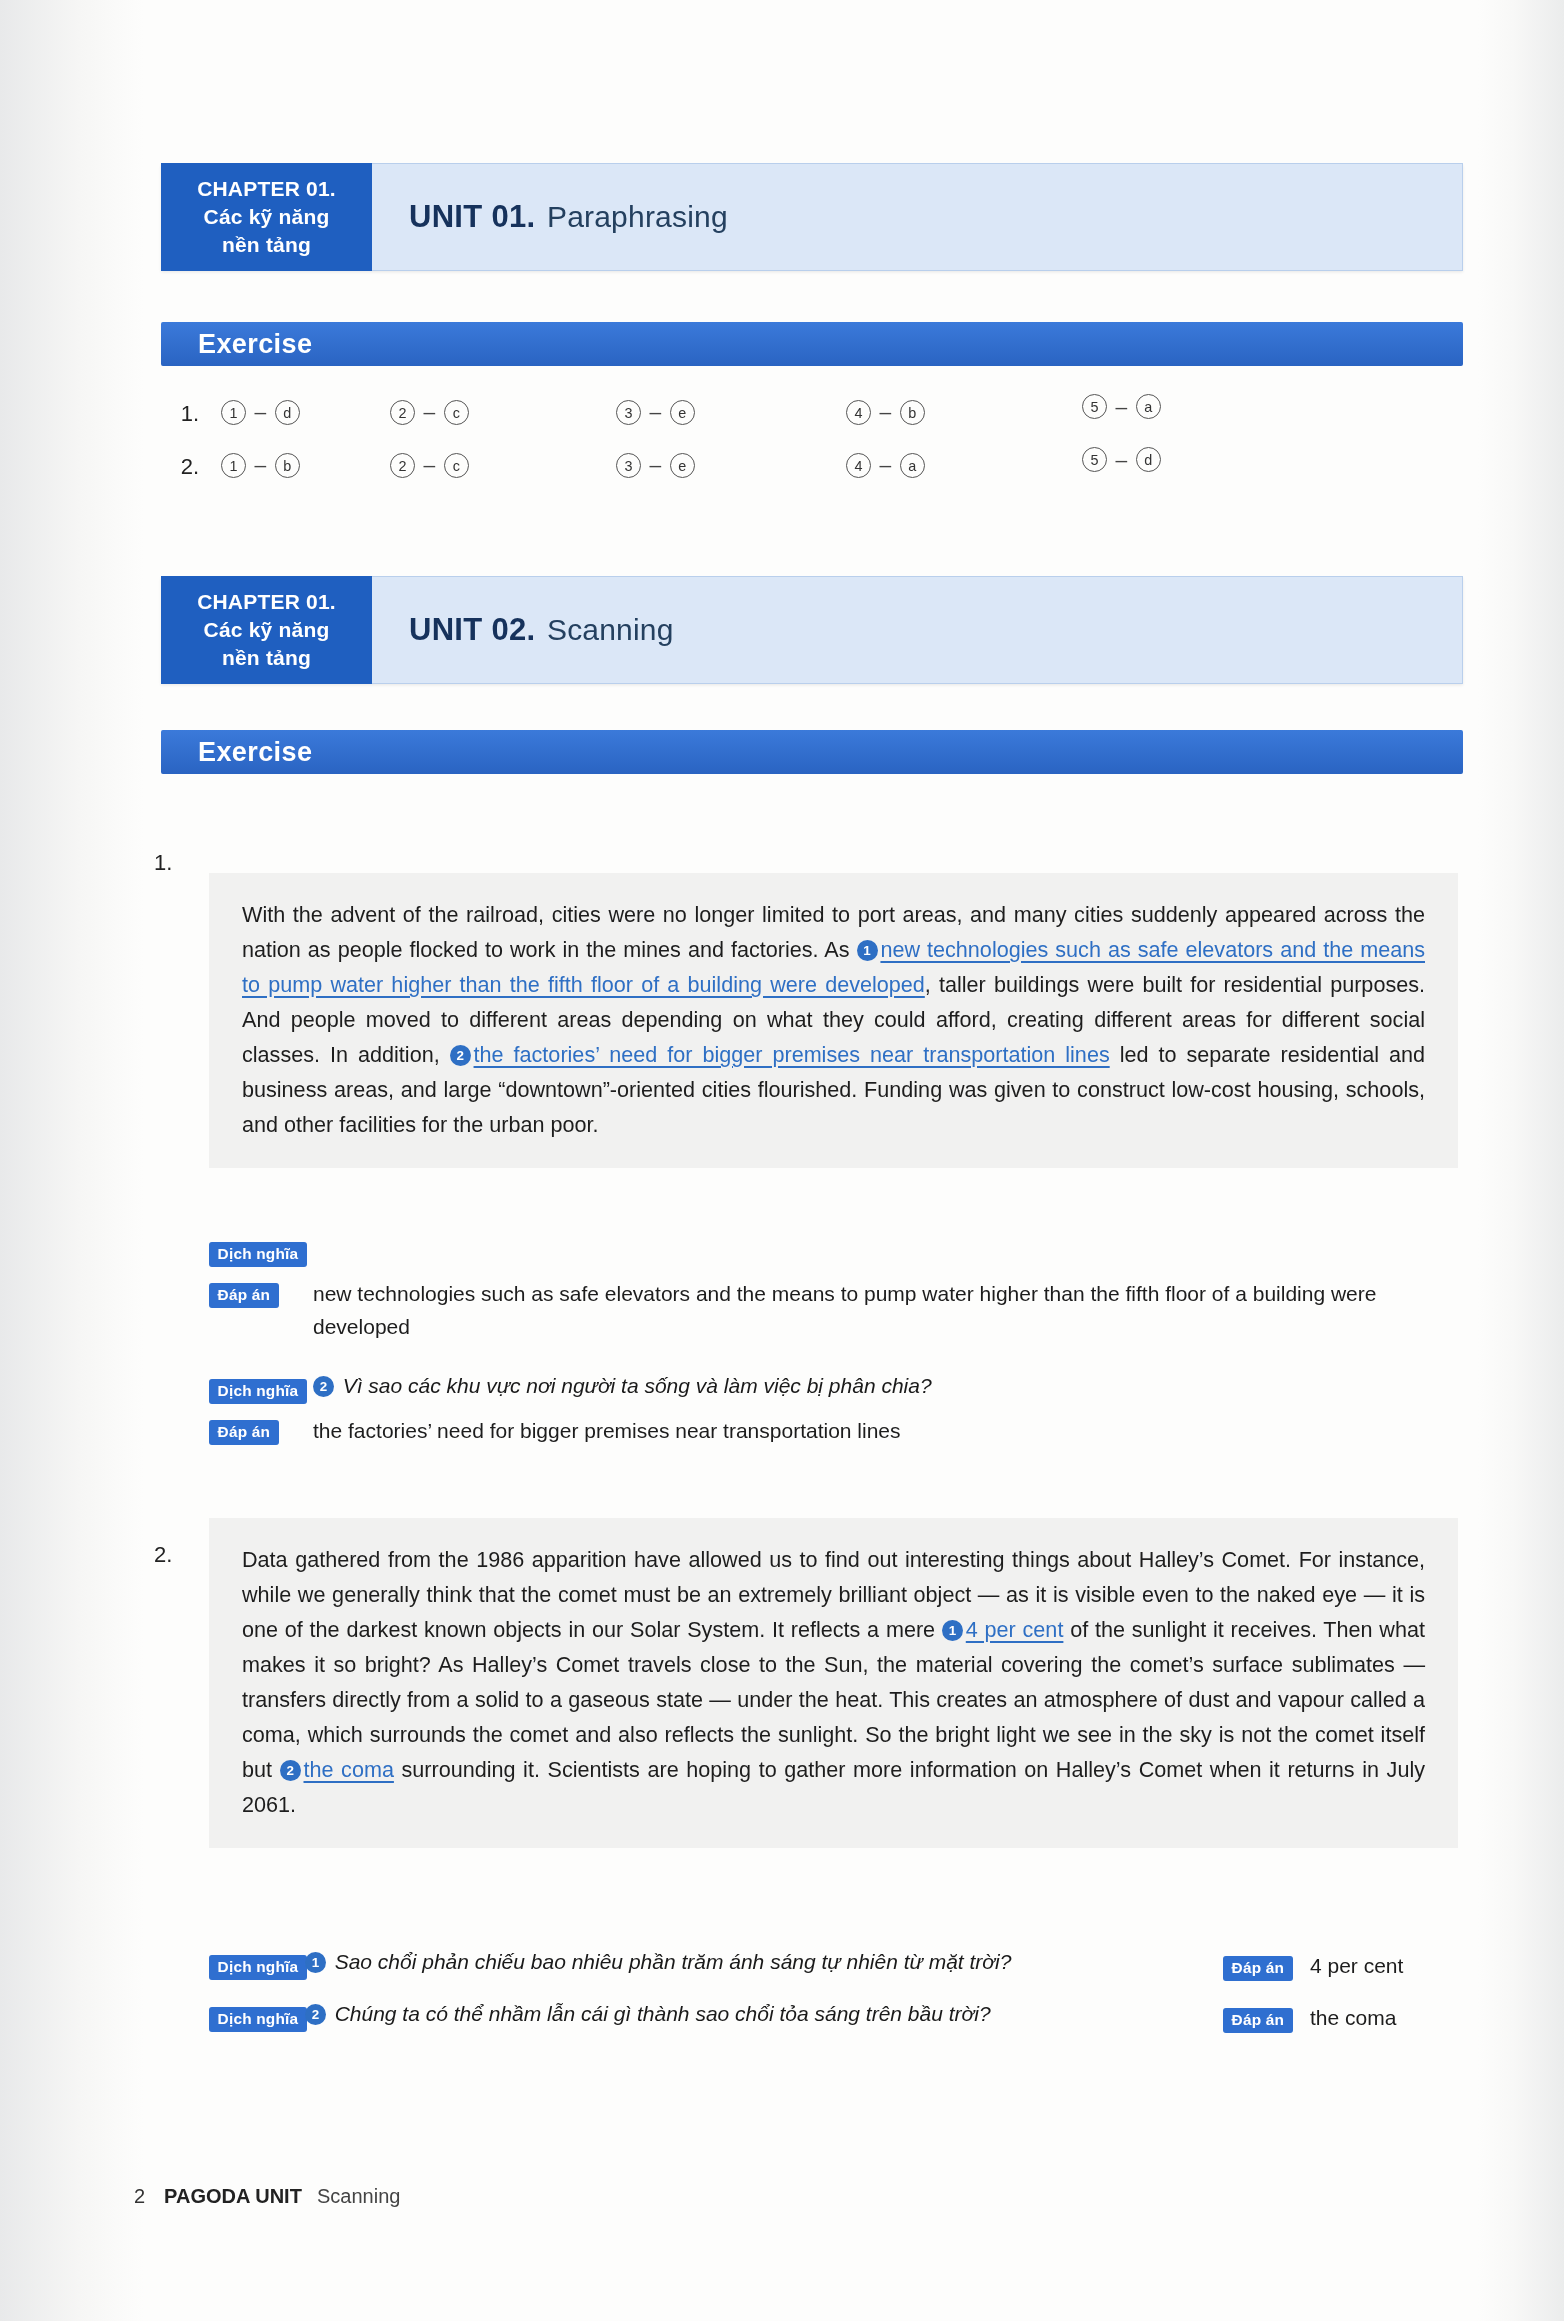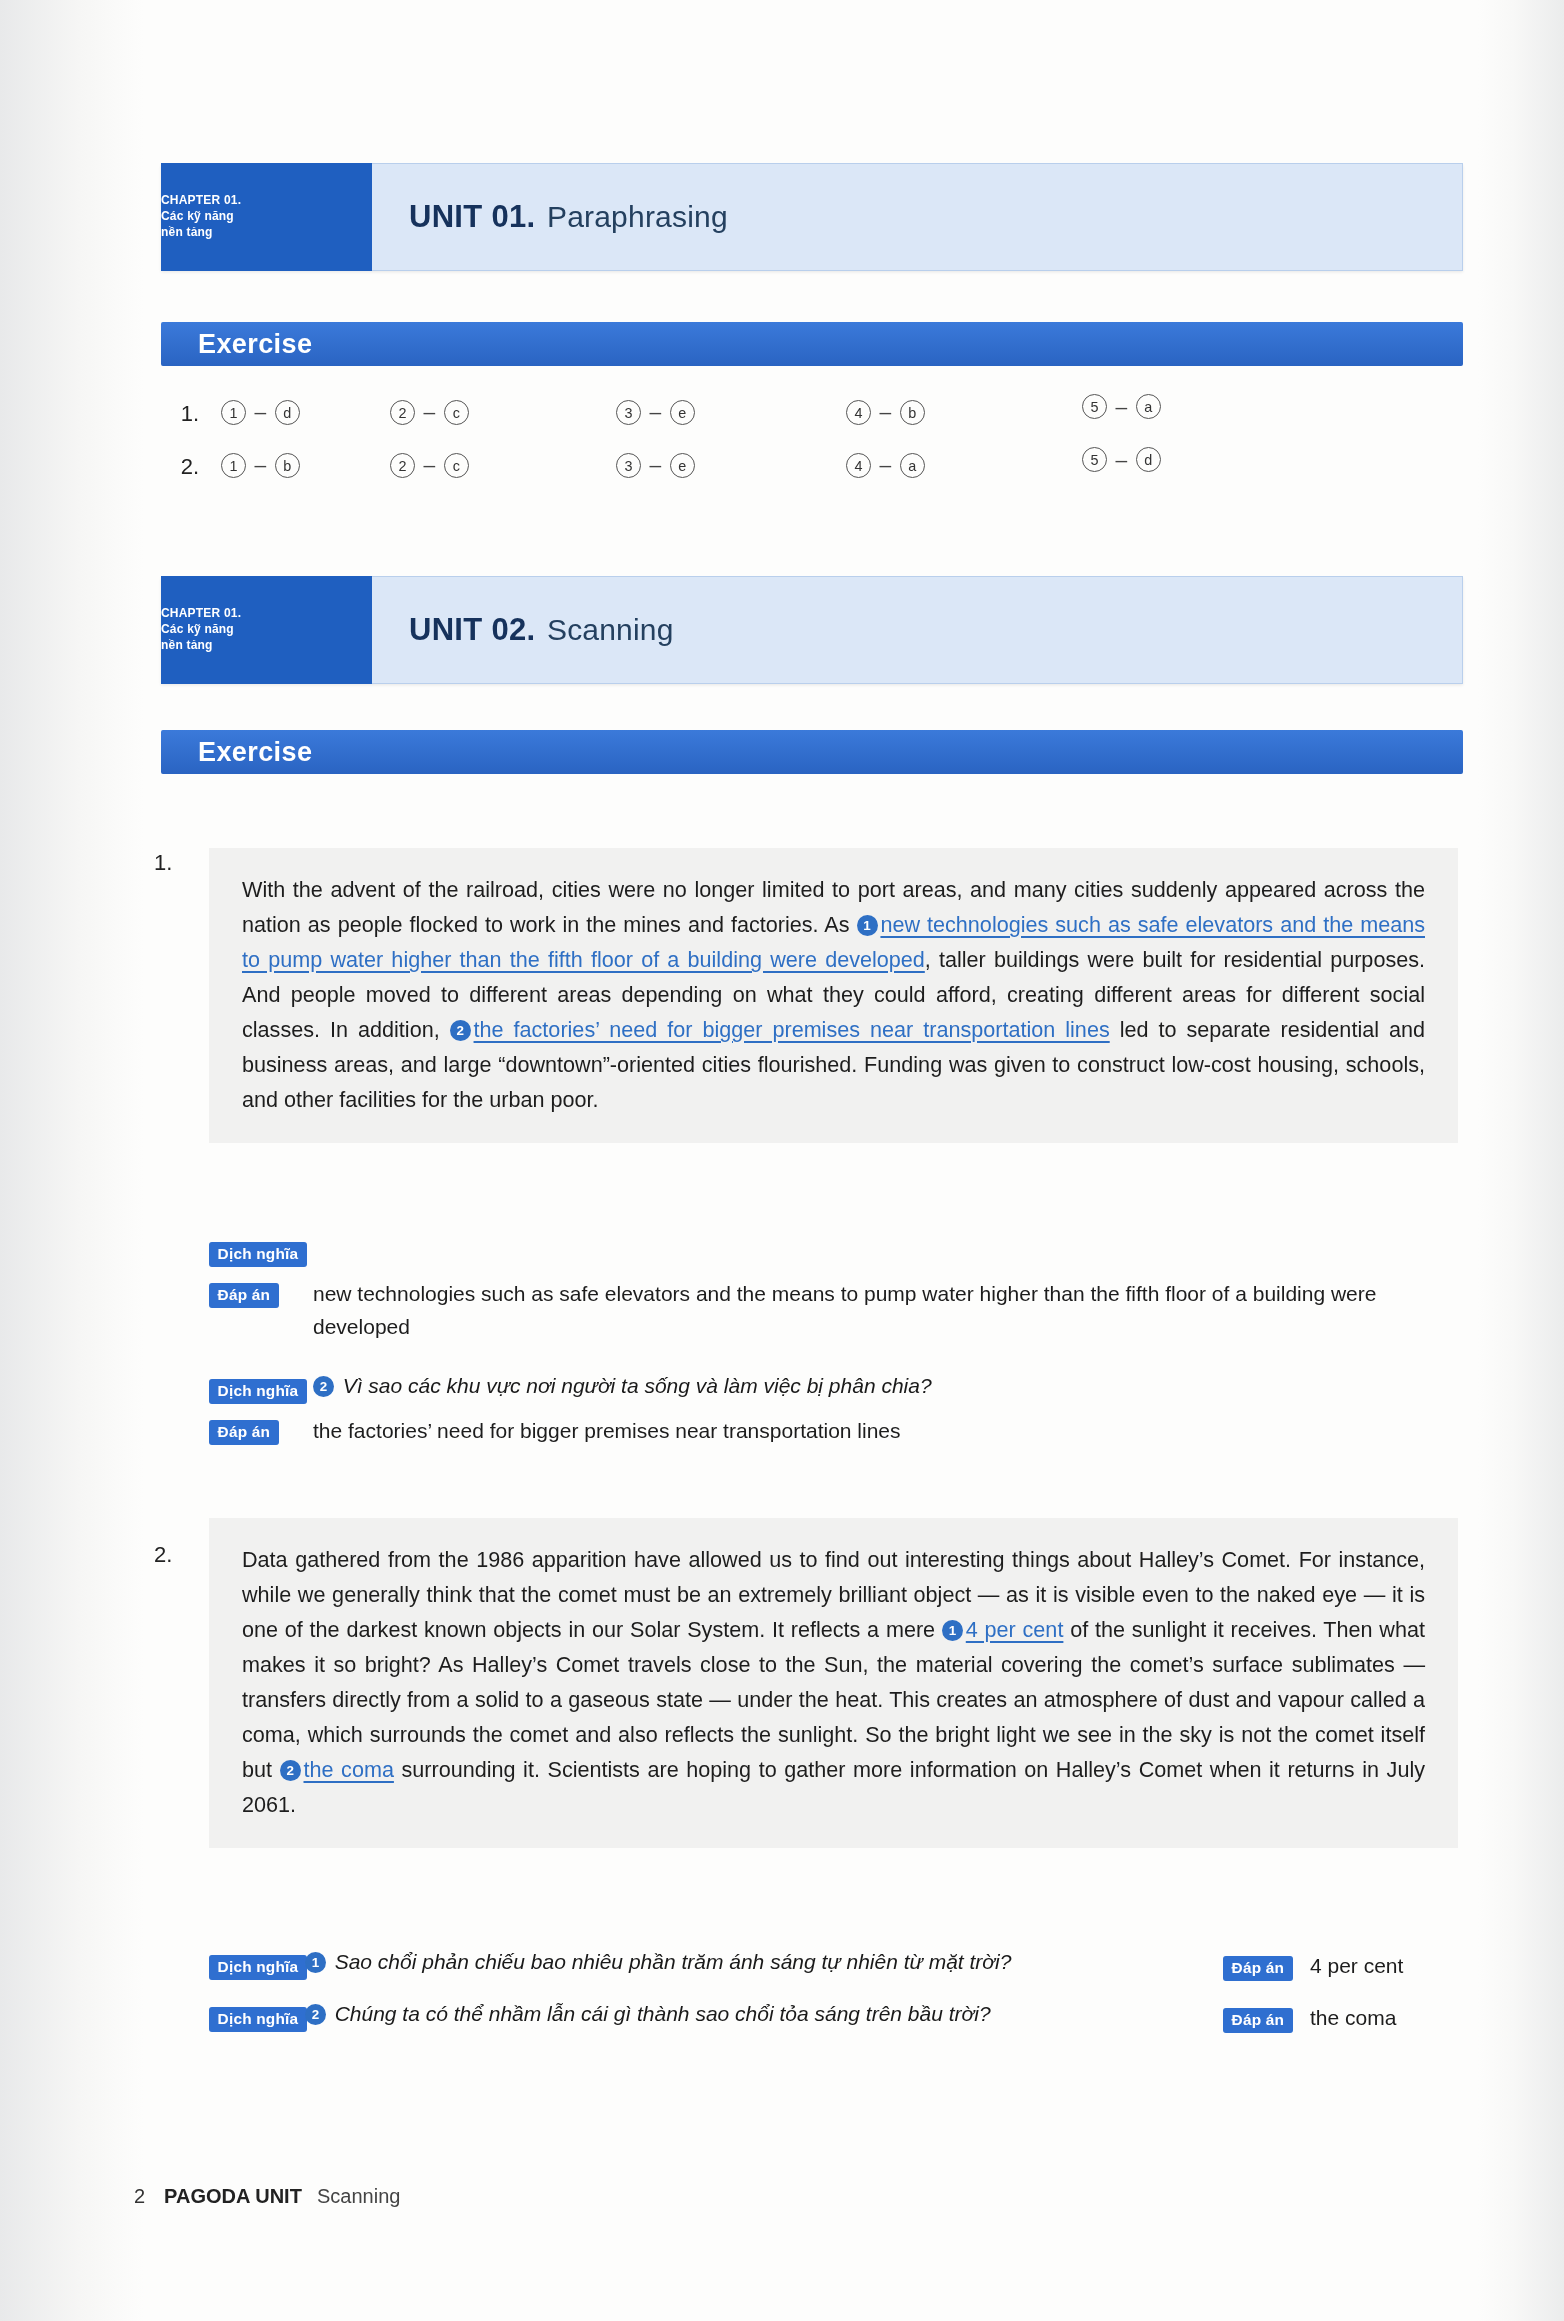--- a/index.html
+++ b/index.html
@@ -52,24 +52,24 @@
     width: 1302px;
     left: 161px;
     box-shadow: 0 1.9px 2.9px rgba(0,0,0,0.08);
   }
   .chapter-tab {
     width: 211px;
     background: #1f5fc0;
     color: #ffffff;
     display: flex;
     flex-direction: column;
-    align-items: flex-start;
+    align-items: center;
     justify-content: center;
     font-weight: bold;
-    font-size: 12px;
+    font-size: 21px;
     line-height: 1.32;
     letter-spacing: 0.2px;
   }
   .chapter-tab .ct-line { display: block; text-align: center; white-space: nowrap; }
   .chapter-title {
     flex: 1;
     background: #dbe7f7;
     border: 1px solid #b9cfec;
     border-left: none;
     display: flex;
@@ -291,21 +291,21 @@
         <span class="unit-num">UNIT 02.</span>
         <span class="unit-name">Scanning</span>
       </div>
     </div>
 
     <div class="exercise-band" style="top:730px;">
       <span>Exercise</span>
     </div>
 
     <div class="q-no" style="left:154px; top:850px;">1.</div>
-    <div class="passage" style="left:209px; top:848px; width:1249px;">
+    <div class="passage" style="left:209px; top:873px; width:1249px;">
       <span>With the advent of the railroad, cities were no longer limited to port areas, and many cities suddenly appeared across the nation as people flocked to work in the mines and factories. As </span><span class="marker">1</span><span class="hl">new technologies such as safe elevators and the means to pump water higher than the fifth floor of a building were developed</span><span>, taller buildings were built for residential purposes. And people moved to different areas depending on what they could afford, creating different areas for different social classes. In addition, </span><span class="marker">2</span><span class="hl">the factories’ need for bigger premises near transportation lines</span><span> led to separate residential and business areas, and large “downtown”-oriented cities flourished. Funding was given to construct low-cost housing, schools, and other facilities for the urban poor.</span>
     </div>
 
     <div class="trans-block" style="left:209px; top:1237px; width:1249px;">
       <div class="row-flex">
         <div class="tagcol">
           <span class="tag">Dịch nghĩa</span>
         </div>
       </div>
       <div class="row-flex" style="margin-top:11.5px;">

